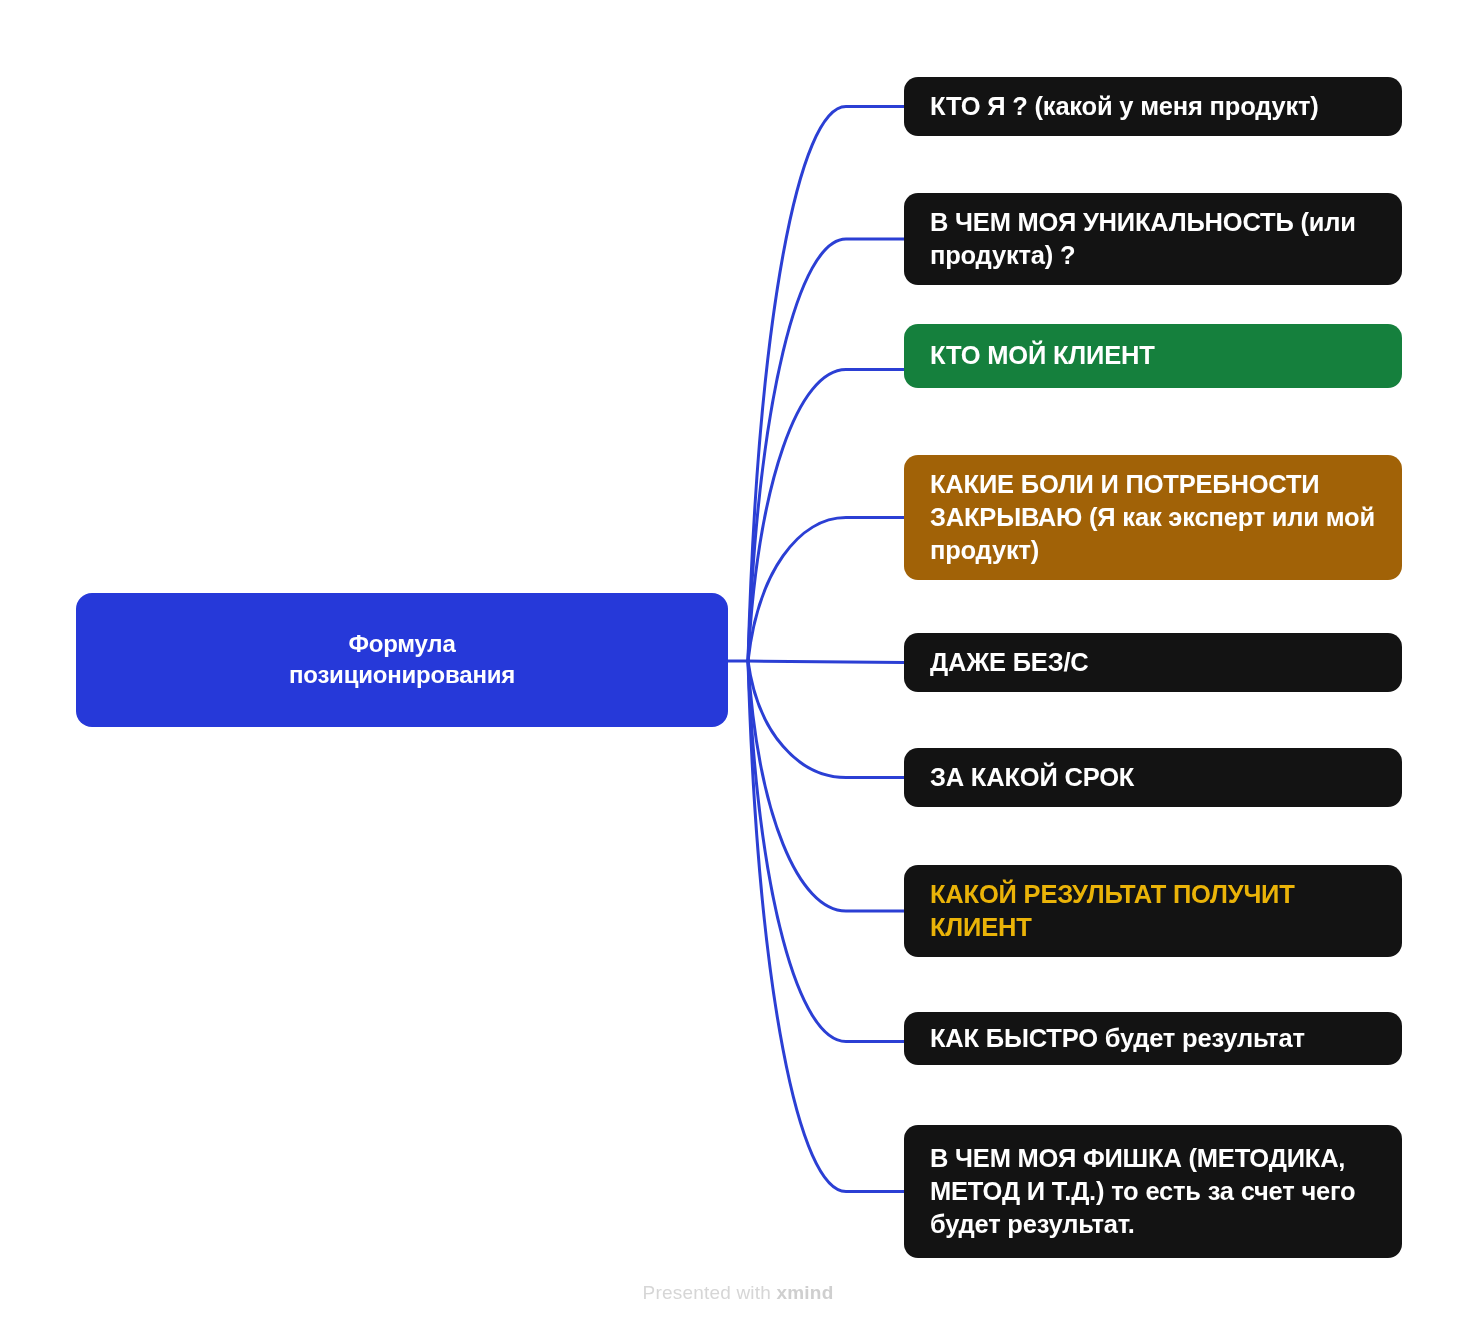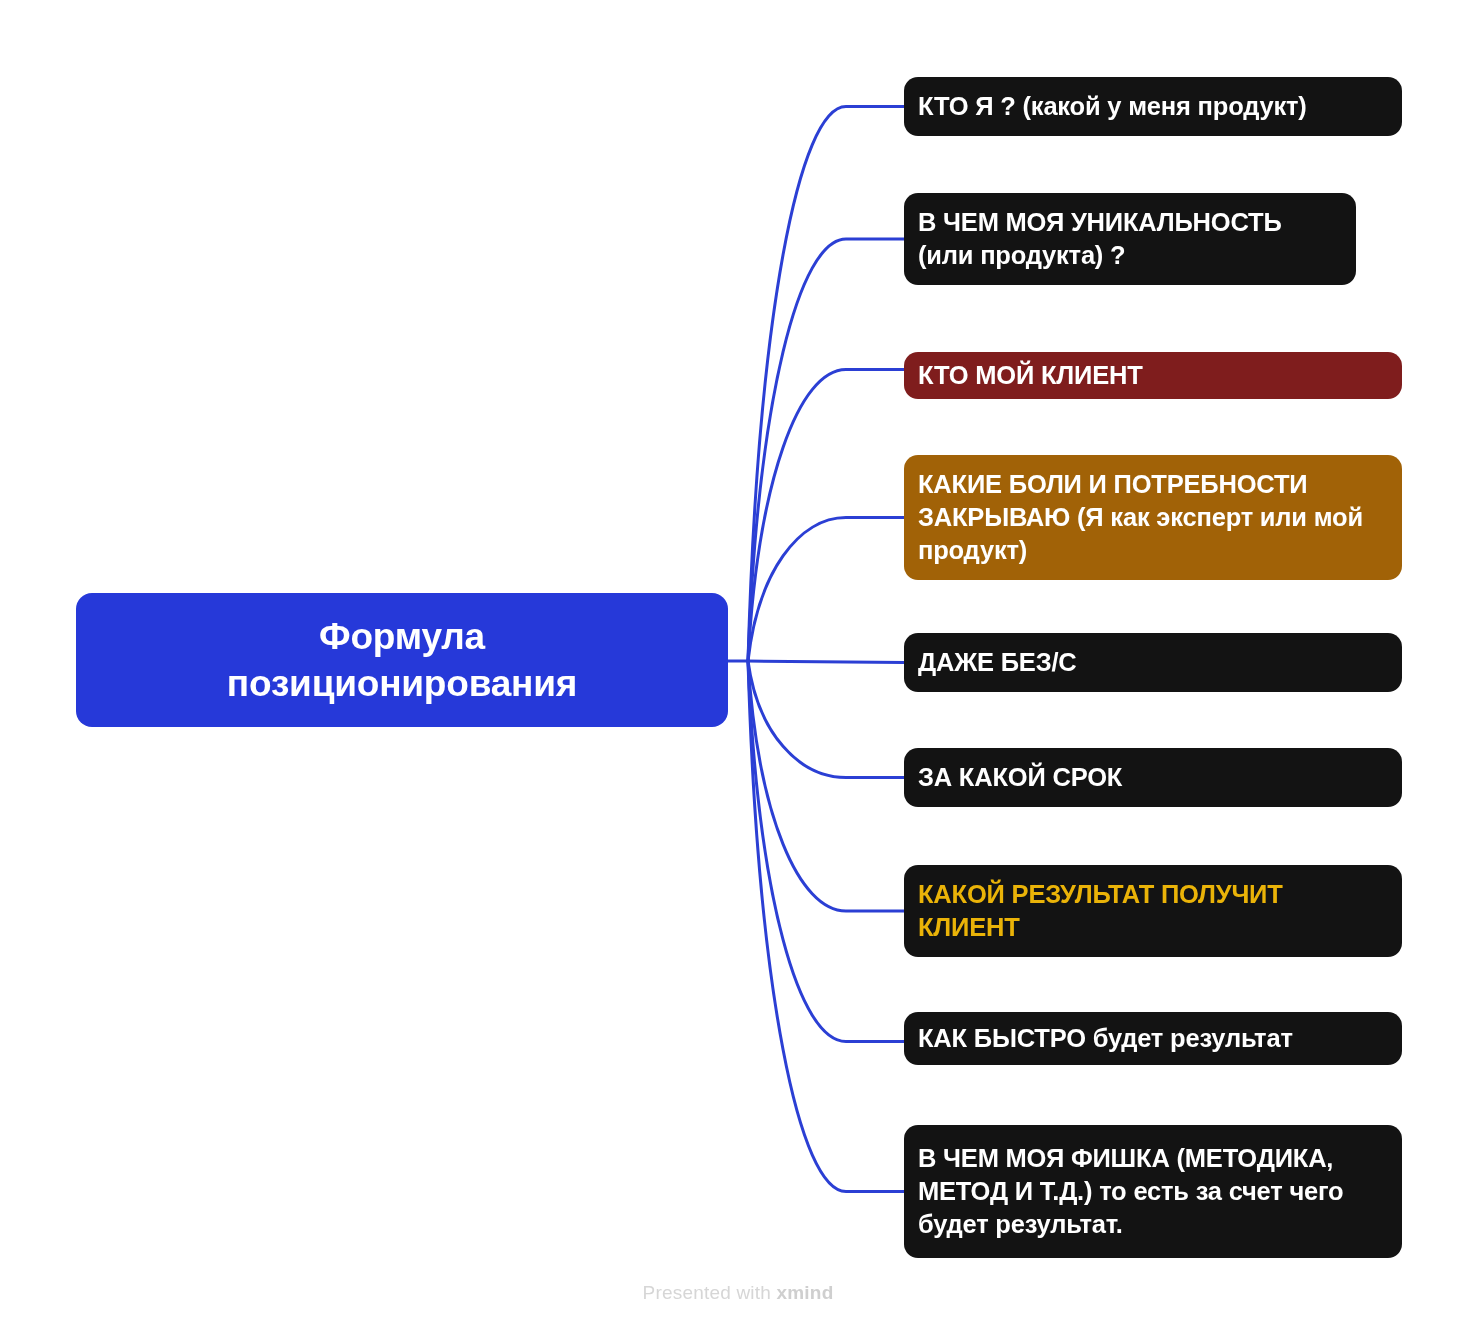--- a/index.html
+++ b/index.html
@@ -36,28 +36,28 @@
   }
   .node-root {
     background: #2639D9;
     border-radius: 16px;
     justify-content: center;
     text-align: center;
     padding: 10px 26px;
   }
   .node-root .node-label {
     color: #ffffff;
-    font-size: 37px;
+    font-size: 24px;
     font-weight: bold;
     line-height: 1.28;
     letter-spacing: -0.2px;
   }
   .node-topic {
     background: #131313;
-    padding: 10px 14px;
+    padding: 10px 26px;
   }
   .node-topic .node-label {
     color: #ffffff;
     font-size: 25.5px;
     font-weight: bold;
     line-height: 1.30;
     letter-spacing: -0.2px;
     text-align: left;
   }
   #footer {
@@ -94,24 +94,24 @@
       <path d="M 748 661 C 757.8 989.9100000000001, 798.96 1191.5, 846 1191.5 L 904 1191.5" fill="none" stroke="#2B3FD4" stroke-width="3" stroke-linecap="round"></path>
     </svg>
 
   <div class="node node-root" style="left: 76px; top: 593px; width: 652px; height: 134px; background: rgb(38, 57, 217);">
     <span class="node-label" style="color: rgb(255, 255, 255);">Формула<br>позиционирования</span>
   </div>
 
   <div class="node node-topic" style="left: 904px; top: 77px; width: 498px; height: 59px; background: rgb(19, 19, 19);">
     <span class="node-label" style="color: rgb(255, 255, 255);">КТО Я ? (какой у меня продукт)</span>
   </div>
-  <div class="node node-topic" style="left: 904px; top: 193px; width: 452px; height: 92px; background: rgb(19, 19, 19);">
+  <div class="node node-topic" style="left: 904px; top: 193px; width: 498px; height: 92px; background: rgb(19, 19, 19);">
     <span class="node-label" style="color: rgb(255, 255, 255);">В ЧЕМ МОЯ УНИКАЛЬНОСТЬ (или продукта) ?</span>
   </div>
-  <div class="node node-topic" style="left: 904px; top: 352px; width: 498px; height: 47px; background: #7f1d1d;">
+  <div class="node node-topic" style="left: 904px; top: 324px; width: 498px; height: 64px; background: #15803d;">
     <span class="node-label" style="color: rgb(255, 255, 255);">КТО МОЙ КЛИЕНТ</span>
   </div>
   <div class="node node-topic" style="left: 904px; top: 455px; width: 498px; height: 125px; background: #a16207;">
     <span class="node-label" style="color: rgb(255, 255, 255);">КАКИЕ БОЛИ И ПОТРЕБНОСТИ ЗАКРЫВАЮ (Я как эксперт или мой продукт)</span>
   </div>
   <div class="node node-topic" style="left: 904px; top: 633px; width: 498px; height: 59px; background: rgb(19, 19, 19);">
     <span class="node-label" style="color: rgb(255, 255, 255);">ДАЖЕ БЕЗ/С</span>
   </div>
   <div class="node node-topic" style="left: 904px; top: 748px; width: 498px; height: 59px; background: rgb(19, 19, 19);">
     <span class="node-label" style="color: rgb(255, 255, 255);">ЗА КАКОЙ СРОК</span>

